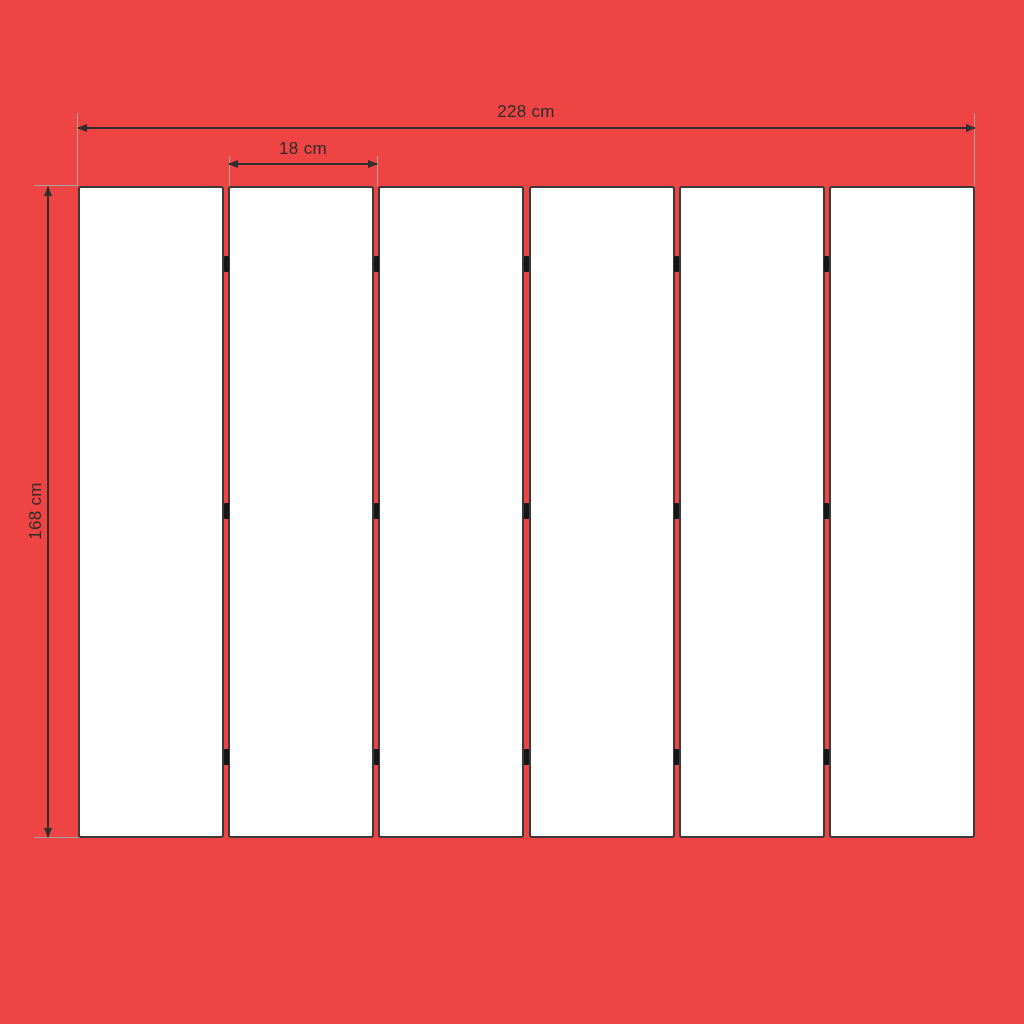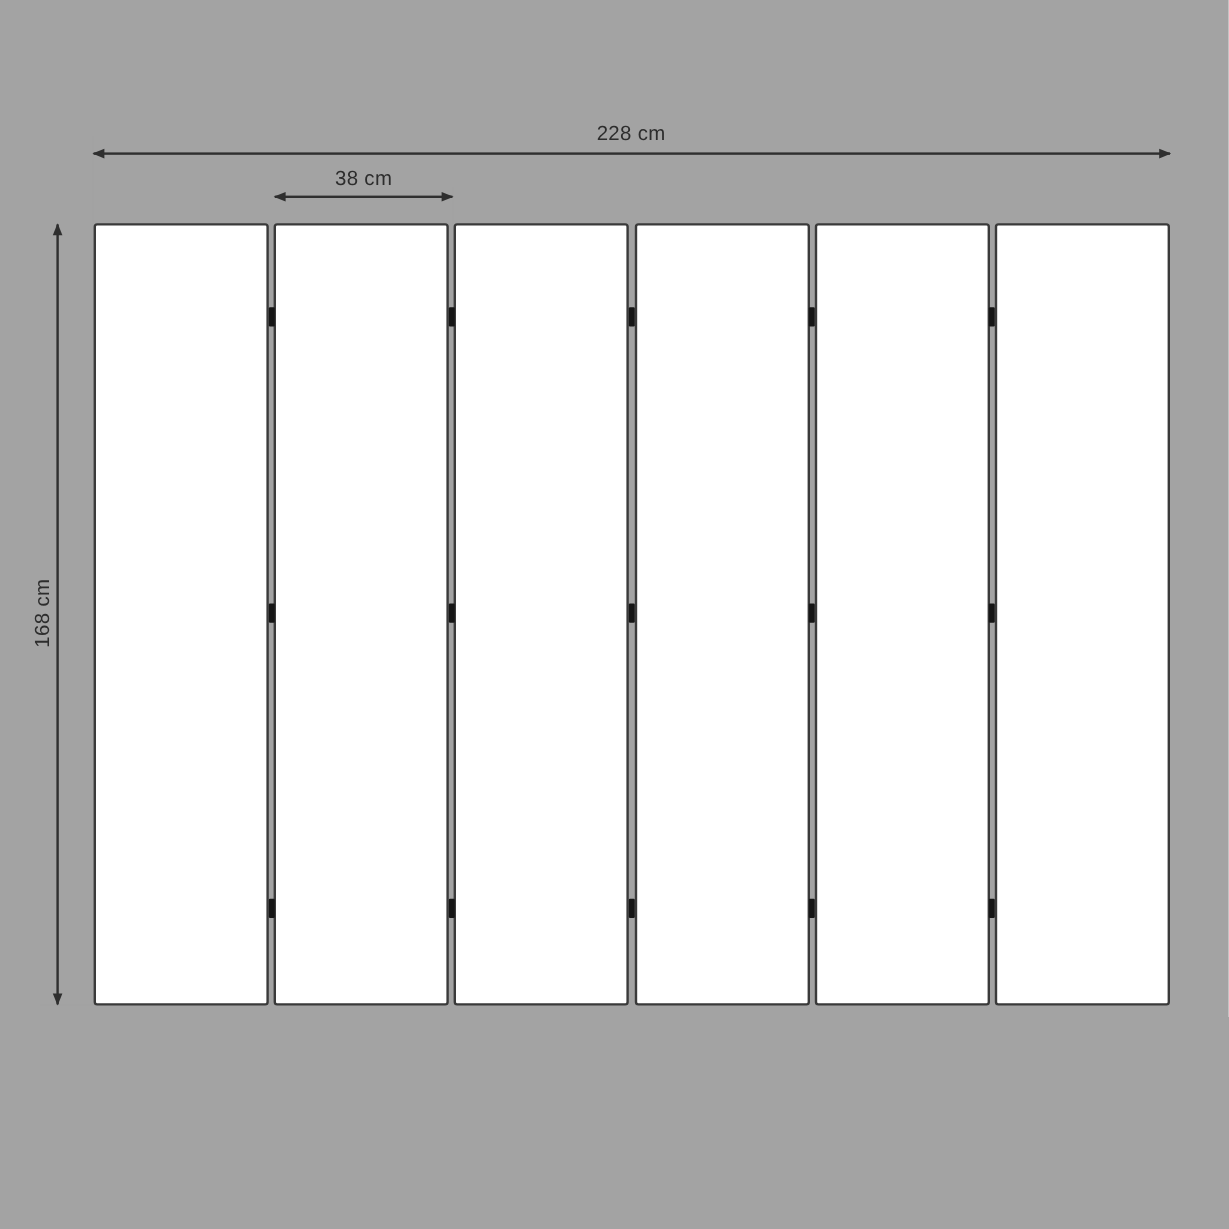--- a/index.html
+++ b/index.html
@@ -4,21 +4,21 @@
 <style>
   html, body {
     margin: 0;
     padding: 0;
     background: #ffffff;
   }
   .canvas {
     position: relative;
     width: 1024px;
     height: 1024px;
-    background: #a3a3a3;
+    background: #ef4444;
     font-family: "Liberation Sans", sans-serif;
     overflow: hidden;
   }
 
   
   .panel {
     position: absolute;
     top: 186px;
     height: 652px;
     width: 146px;
@@ -124,21 +124,21 @@
     <div class="dim-label label-total">228 cm</div>
   </div>
 
   <div>
     <div class="ext" style="left:228.5px; top:156px; width:1px; height:30px;"></div>
     <div class="ext" style="left:376.5px; top:156px; width:1px; height:30px;"></div>
     <div class="dimline" style="left:229px; top:163px; width:148px; height:2px;">
       <span class="arr arr-left"></span>
       <span class="arr arr-right"></span>
     </div>
-    <div class="dim-label label-panel">38 cm</div>
+    <div class="dim-label label-panel">18 cm</div>
   </div>
 
   <div>
     <div class="ext" style="left:34px; top:185px; width:44px; height:1px;"></div>
     <div class="ext" style="left:34px; top:837px; width:46px; height:1px;"></div>
     <div class="dimline" style="left:47px; top:187px; width:2px; height:650px;">
       <span class="arr arr-up"></span>
       <span class="arr arr-down"></span>
     </div>
     <div class="dim-label label-height">168 cm</div>

